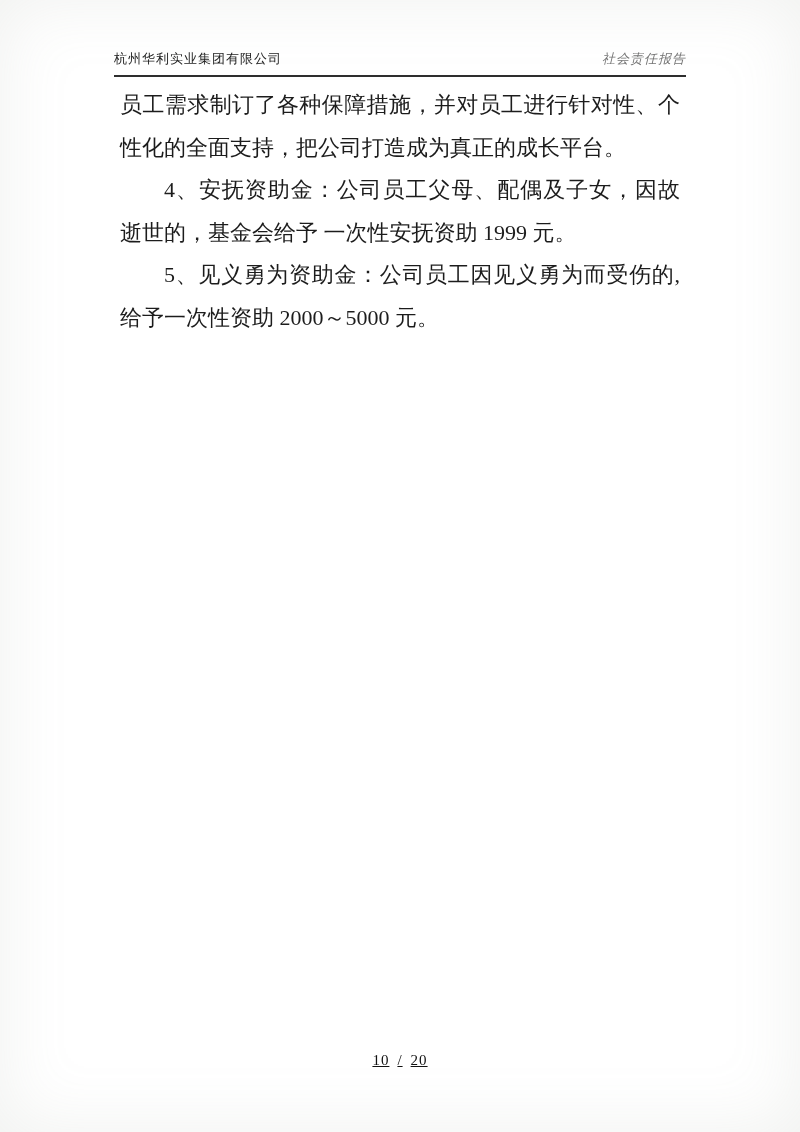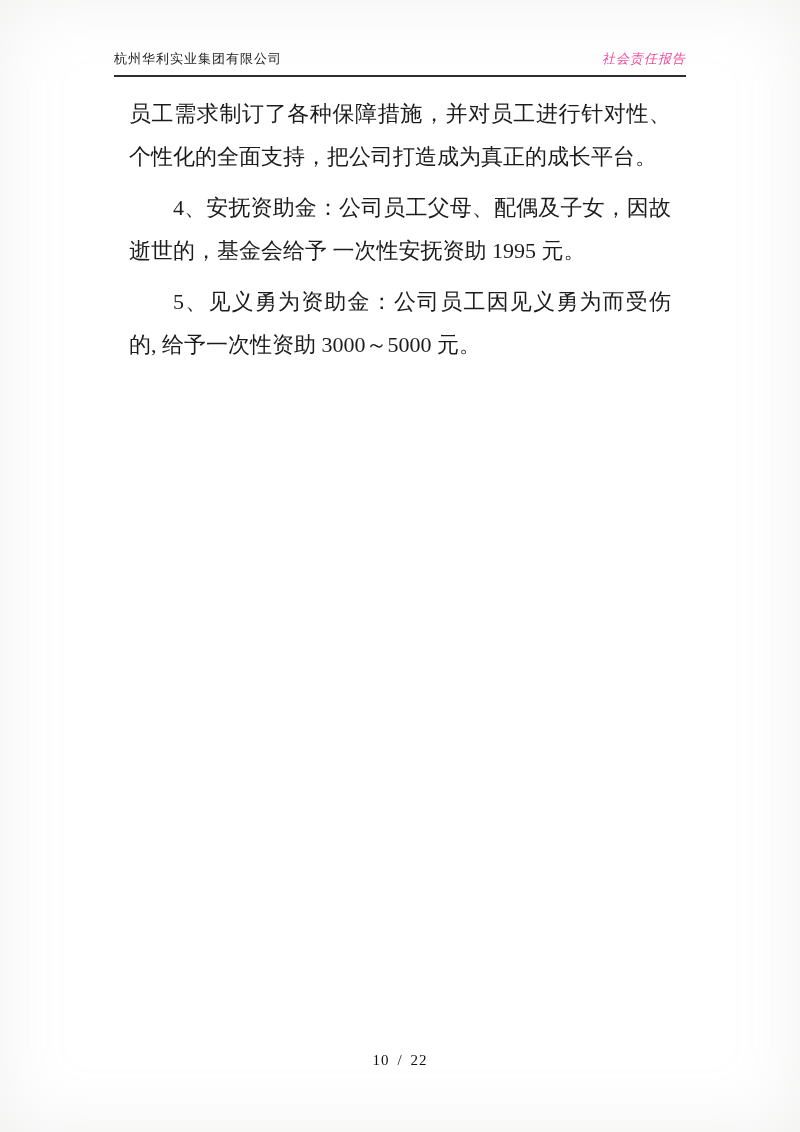--- a/index.html
+++ b/index.html
@@ -32,68 +32,69 @@
     font-family: "Liberation Sans", sans-serif;
     font-size: 13px;
     letter-spacing: 1px;
     color: #222222;
   }
   .header .report {
     font-family: Liberation Sans, sans-serif;
     font-style: italic;
     font-size: 13px;
     letter-spacing: 1px;
-    color: #ec4899;
+    color: #737373;
   }
   .doc-body {
     position: absolute;
     left: 120px;
     top: 84px;
     width: 560px;
     font-size: 22px;
     line-height: 42.6px;
     text-align: justify;
     color: #1c1c1c;
   }
   .doc-body p.para {
-    margin: 9px;
+    margin: 0;
     padding: 0;
     text-indent: 2em;
   }
   .doc-body p.para.no-indent {
     text-indent: 0;
   }
   .footer {
     position: absolute;
     left: 0;
     top: 1052px;
     width: 100%;
     text-align: center;
     font-family: "Liberation Serif", serif;
     font-size: 15px;
     color: #111111;
     letter-spacing: 1px;
   }
   .footer span {
     margin: 13px 4px;
+    text-decoration: underline;
   }
 </style>
 </head>
 <body>
 
 <div class="page">
 
   <div class="header">
     <span class="company">杭州华利实业集团有限公司</span>
     <span class="report">社会责任报告</span>
   </div>
 
   <div class="doc-body">
     <p class="para no-indent">员工需求制订了各种保障措施，并对员工进行针对性、个性化的全面支持，把公司打造成为真正的成长平台。</p>
-    <p class="para">4、安抚资助金：公司员工父母、配偶及子女，因故逝世的，基金会给予 一次性安抚资助 1995 元。</p>
-    <p class="para">5、见义勇为资助金：公司员工因见义勇为而受伤的, 给予一次性资助 3000～5000 元。</p>
+    <p class="para">4、安抚资助金：公司员工父母、配偶及子女，因故逝世的，基金会给予 一次性安抚资助 1999 元。</p>
+    <p class="para">5、见义勇为资助金：公司员工因见义勇为而受伤的, 给予一次性资助 2000～5000 元。</p>
   </div>
 
   <div class="footer">
-    <span>10</span><span>/</span><span>22</span>
+    <span>10</span><span>/</span><span>20</span>
   </div>
 
 </div>
 
 </body></html>

